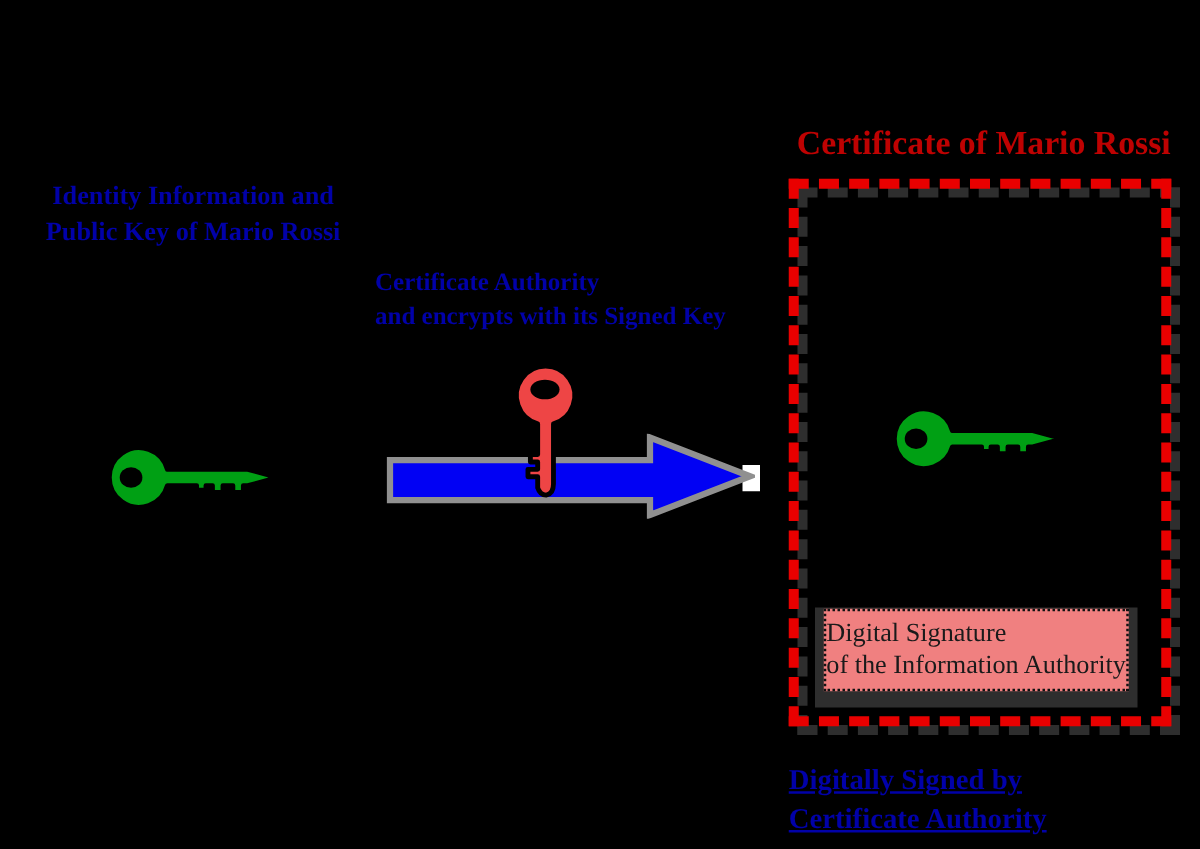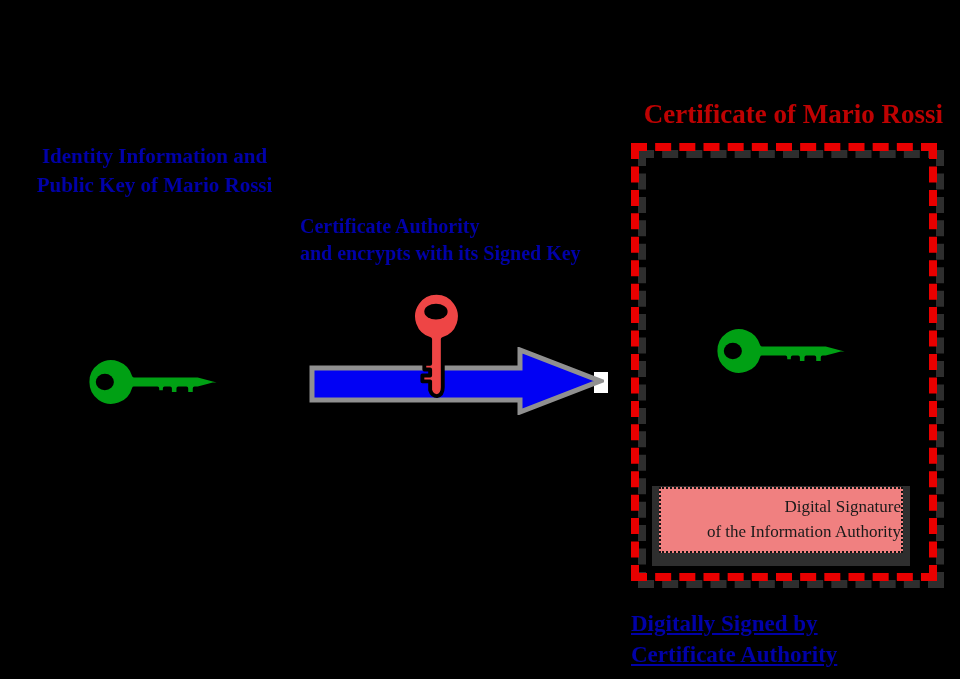--- a/index.html
+++ b/index.html
@@ -18,35 +18,35 @@
   }
   html,body{margin:0;padding:0;background:#000;}
   .canvas{
     position:relative;width:960px;height:679px;background:var(--background);
     overflow:hidden;font-family:"Liberation Serif","DejaVu Serif",serif;
   }
   .abs{position:absolute;}
   .txt{font-weight:bold;color:var(--blue-text);margin-top:11px;}
   .left-label{left:12px;top:131px;width:285px;text-align:center;font-size:21px;line-height:29px;}
   .ca-label{left:300px;top:202px;font-size:20px;line-height:27px;text-align:left;}
-  .cert-title{left:631px;top:97px;width:312px;text-align:right;font-size:27px;line-height:34px;font-weight:bold;color:var(--title-red);}
+  .cert-title{left:631px;top:97px;width:312px;text-align:center;font-size:27px;line-height:34px;font-weight:bold;color:var(--title-red);}
   .key-left{left:84px;top:351px;width:145px;height:62px;}
   .key-right{left:712px;top:320px;width:145px;height:62px;}
   .red-key{left:401px;top:291px;width:68px;height:110px;z-index:3;}
   .arrow-svg{left:308px;top:347px;width:296px;height:68px;z-index:2;}
   .white-sq{left:594px;top:372px;width:14px;height:21px;background:var(--white);z-index:1;}
   .green-key-svg{fill:var(--key-green);}
   .red-key-svg{fill:var(--key-red);}
   .cert-shadow{left:638px;top:150px;width:290px;height:422px;border:8px dashed var(--shadow-gray);}
   .cert-box{left:631px;top:143px;width:290px;height:422px;border:8px dashed var(--cert-border);}
   .sig-box{
     left:659px;top:487px;width:240px;height:57px;
     background:var(--signature-bg);border:2px dotted #111;
-    color:var(--signature-text);font-size:17px;line-height:25px;
-    text-align:right;padding-top:5px;
+    color:var(--signature-text);font-size:21px;line-height:25px;
+    text-align:left;padding-top:5px;
     box-shadow:0 6px 0 7px var(--shadow-gray);
     z-index:4;
   }
   .footer-label{left:631px;top:597px;width:312px;text-align:left;font-size:23px;line-height:31px;text-decoration:underline;}
 </style>
 </head>
 <body>
 
 <div class="canvas">
 

